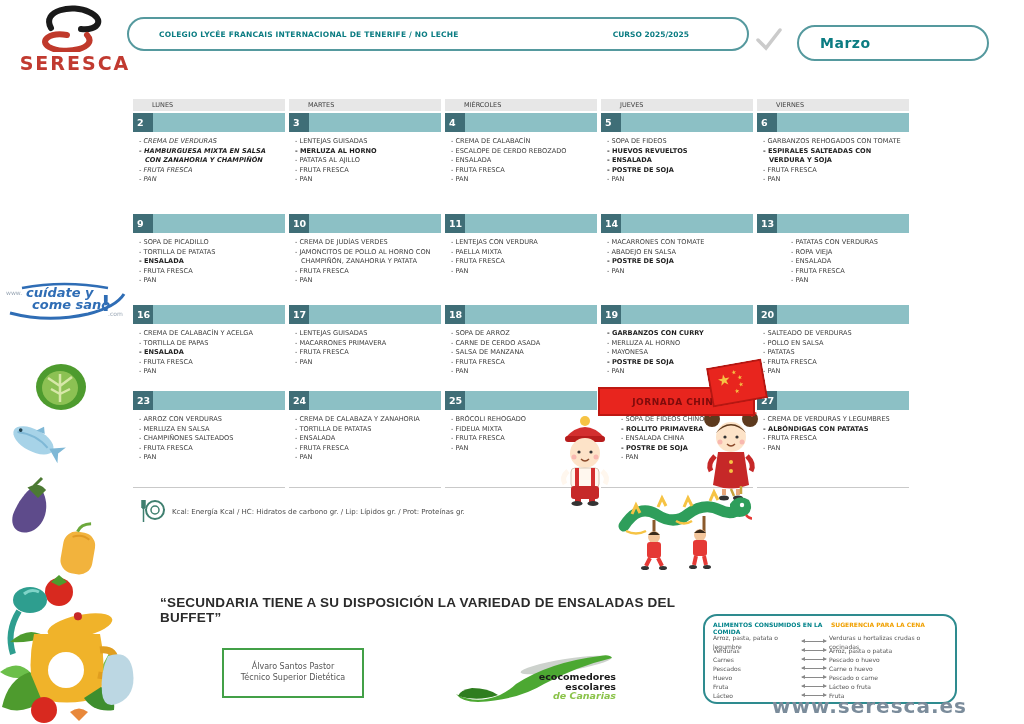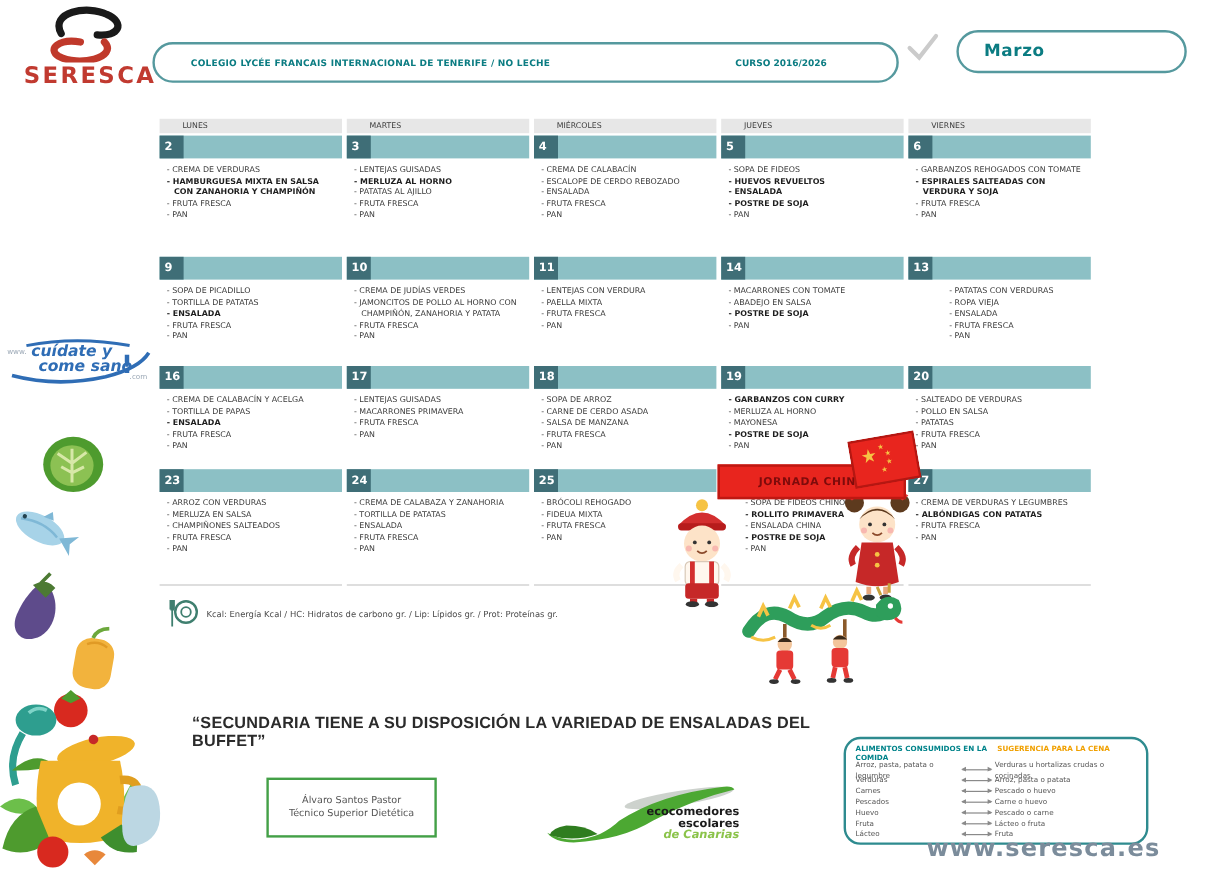--- a/index.html
+++ b/index.html
@@ -3,21 +3,21 @@
 <meta charset="utf-8">
 <style>
   html,body{margin:0;padding:0;background:#fff;}
   .page{position:relative;width:1024px;height:724px;background:#fff;overflow:hidden;
         font-family:"DejaVu Sans",sans-serif;}
 
   
   .brand{position:absolute;left:14px;top:4px;width:122px;text-align:center;}
   .brand-name{color:#C13A30;font-size:19px;font-weight:600;letter-spacing:2px;margin-top:-4px;}
   .pill{border:2px solid #55999E;border-radius:20px;display:flex;align-items:center;background:#fff;box-sizing:border-box;}
-  .pill-main{position:absolute;left:127px;top:35px;width:622px;height:34px;}
+  .pill-main{position:absolute;left:127px;top:17px;width:622px;height:34px;}
   .school{color:#0B7C82;font-weight:bold;font-size:7.5px;margin-left:30px;letter-spacing:.2px;}
   .curso{color:#0B7C82;font-weight:bold;font-size:7.5px;margin-left:auto;margin-right:58px;}
   .check-dec{position:absolute;left:753px;top:27px;}
   .pill-month{position:absolute;left:797px;top:25px;width:192px;height:36px;}
   .month{color:#0B7C82;font-weight:bold;font-size:14px;margin-left:21px;letter-spacing:.5px;}
 
   
   #calendar{position:absolute;left:133px;top:99px;width:776px;display:grid;
             grid-template-columns:repeat(5,1fr);column-gap:4px;}
   .wd{background:#E7E7E7;height:12px;line-height:12px;font-size:6.5px;color:#3d3d3d;padding-left:19px;}
@@ -71,21 +71,21 @@
   <div class="brand">
     <svg width="108" height="48" viewBox="0 0 108 48">
       <path d="M30 24 C 20 6 52 0 68 8 C 84 15 78 27 60 25" stroke="#1a1a1a" stroke-width="6" fill="none" stroke-linecap="round"></path>
       <path d="M66 31 C 78 44 44 52 28 43 C 18 37 28 28 46 31" stroke="#C0392B" stroke-width="6" fill="none" stroke-linecap="round"></path>
     </svg>
     <div class="brand-name">SERESCA</div>
   </div>
 
   <div class="pill pill-main">
     <span class="school">COLEGIO LYCÉE FRANCAIS INTERNACIONAL DE TENERIFE / NO LECHE</span>
-    <span class="curso">CURSO 2016/2026</span>
+    <span class="curso">CURSO 2025/2025</span>
   </div>
 
   <span class="check-dec">
     <svg width="30" height="26" viewBox="0 0 30 26">
         <path d="M5 13 l8 8 L27 3" stroke="#CBCBCB" stroke-width="3.5" fill="none" stroke-linecap="round"></path>
       </svg>
   </span>
 
   <div class="pill pill-month">
     <span class="month">Marzo</span>
@@ -105,21 +105,21 @@
       </div>
       <div class="bar">
         <span class="num">4</span>
       </div>
       <div class="bar">
         <span class="num">5</span>
       </div>
       <div class="bar">
         <span class="num">6</span>
       </div>
-      <div class="content" style="min-height: 80px;">
+      <div class="content" style="min-height: 80px; font-style: italic;">
         <div class="mi">- CREMA DE VERDURAS</div>
         <div class="mi b">- HAMBURGUESA MIXTA EN SALSA CON ZANAHORIA Y CHAMPIÑÓN</div>
         <div class="mi">- FRUTA FRESCA</div>
         <div class="mi">- PAN</div>
       </div>
       <div class="content" style="min-height: 80px;">
         <div class="mi">- LENTEJAS GUISADAS</div>
         <div class="mi b">- MERLUZA AL HORNO</div>
         <div class="mi">- PATATAS AL AJILLO</div>
         <div class="mi">- FRUTA FRESCA</div>

